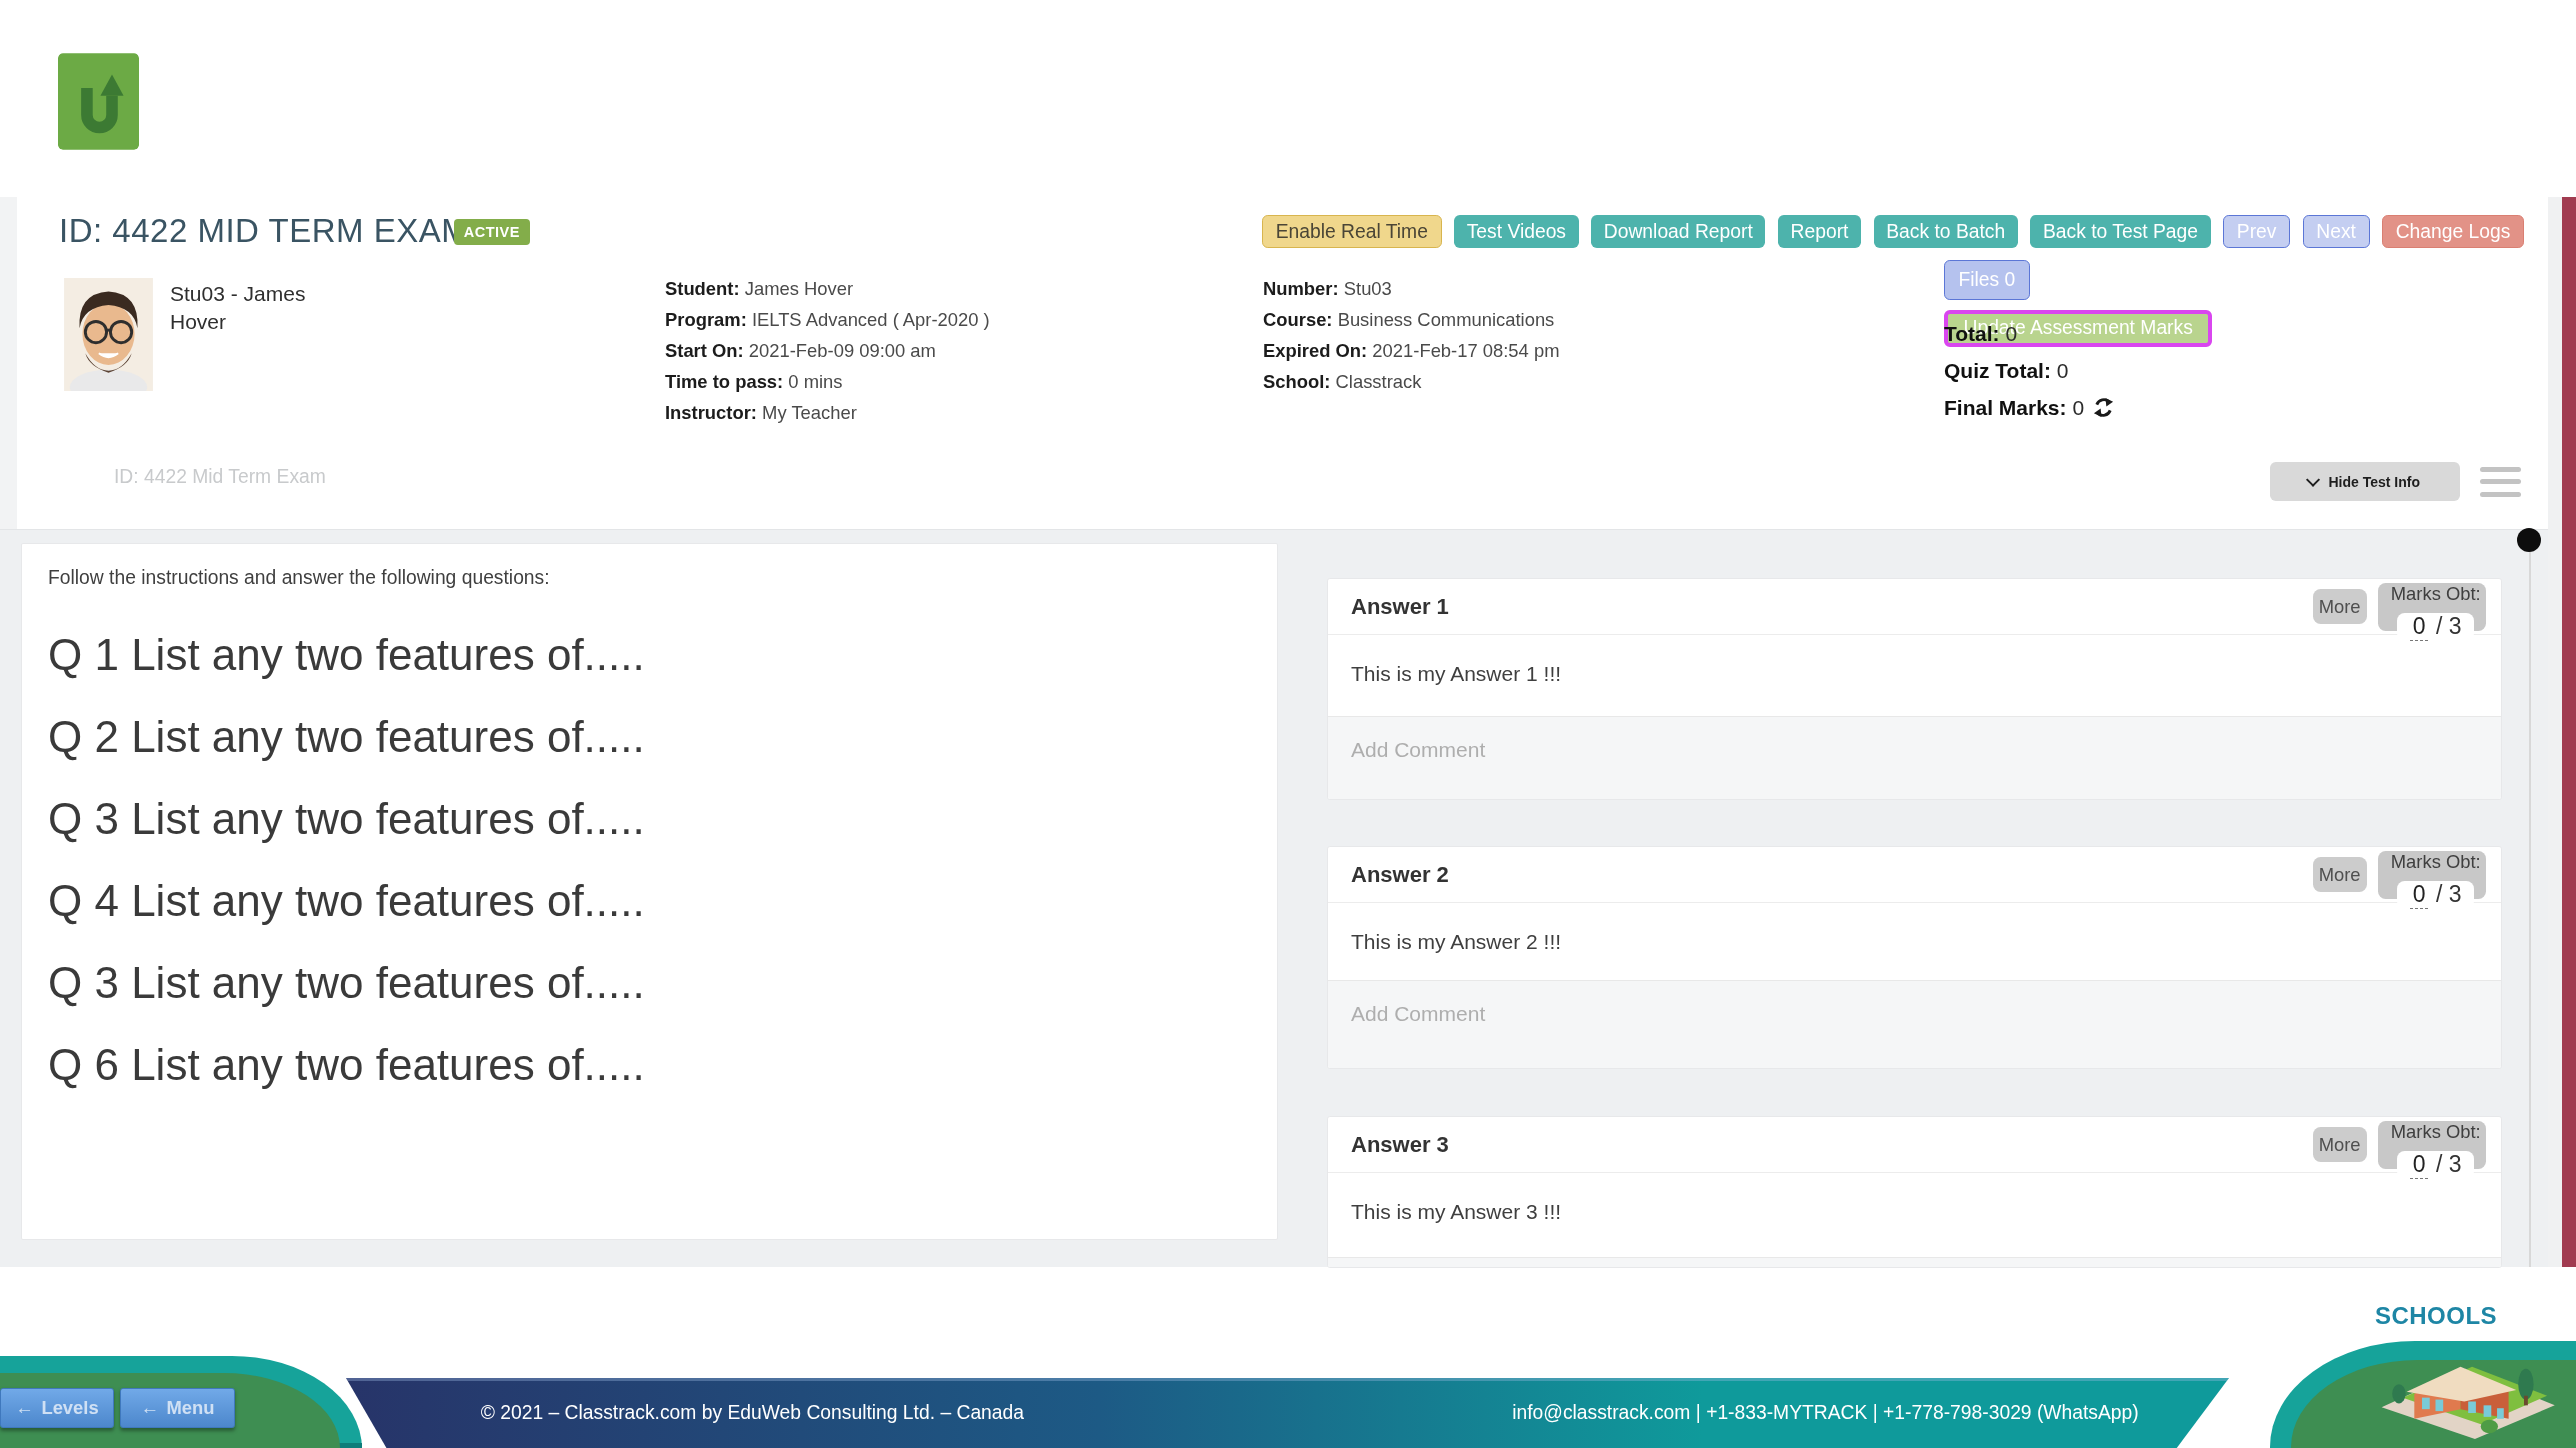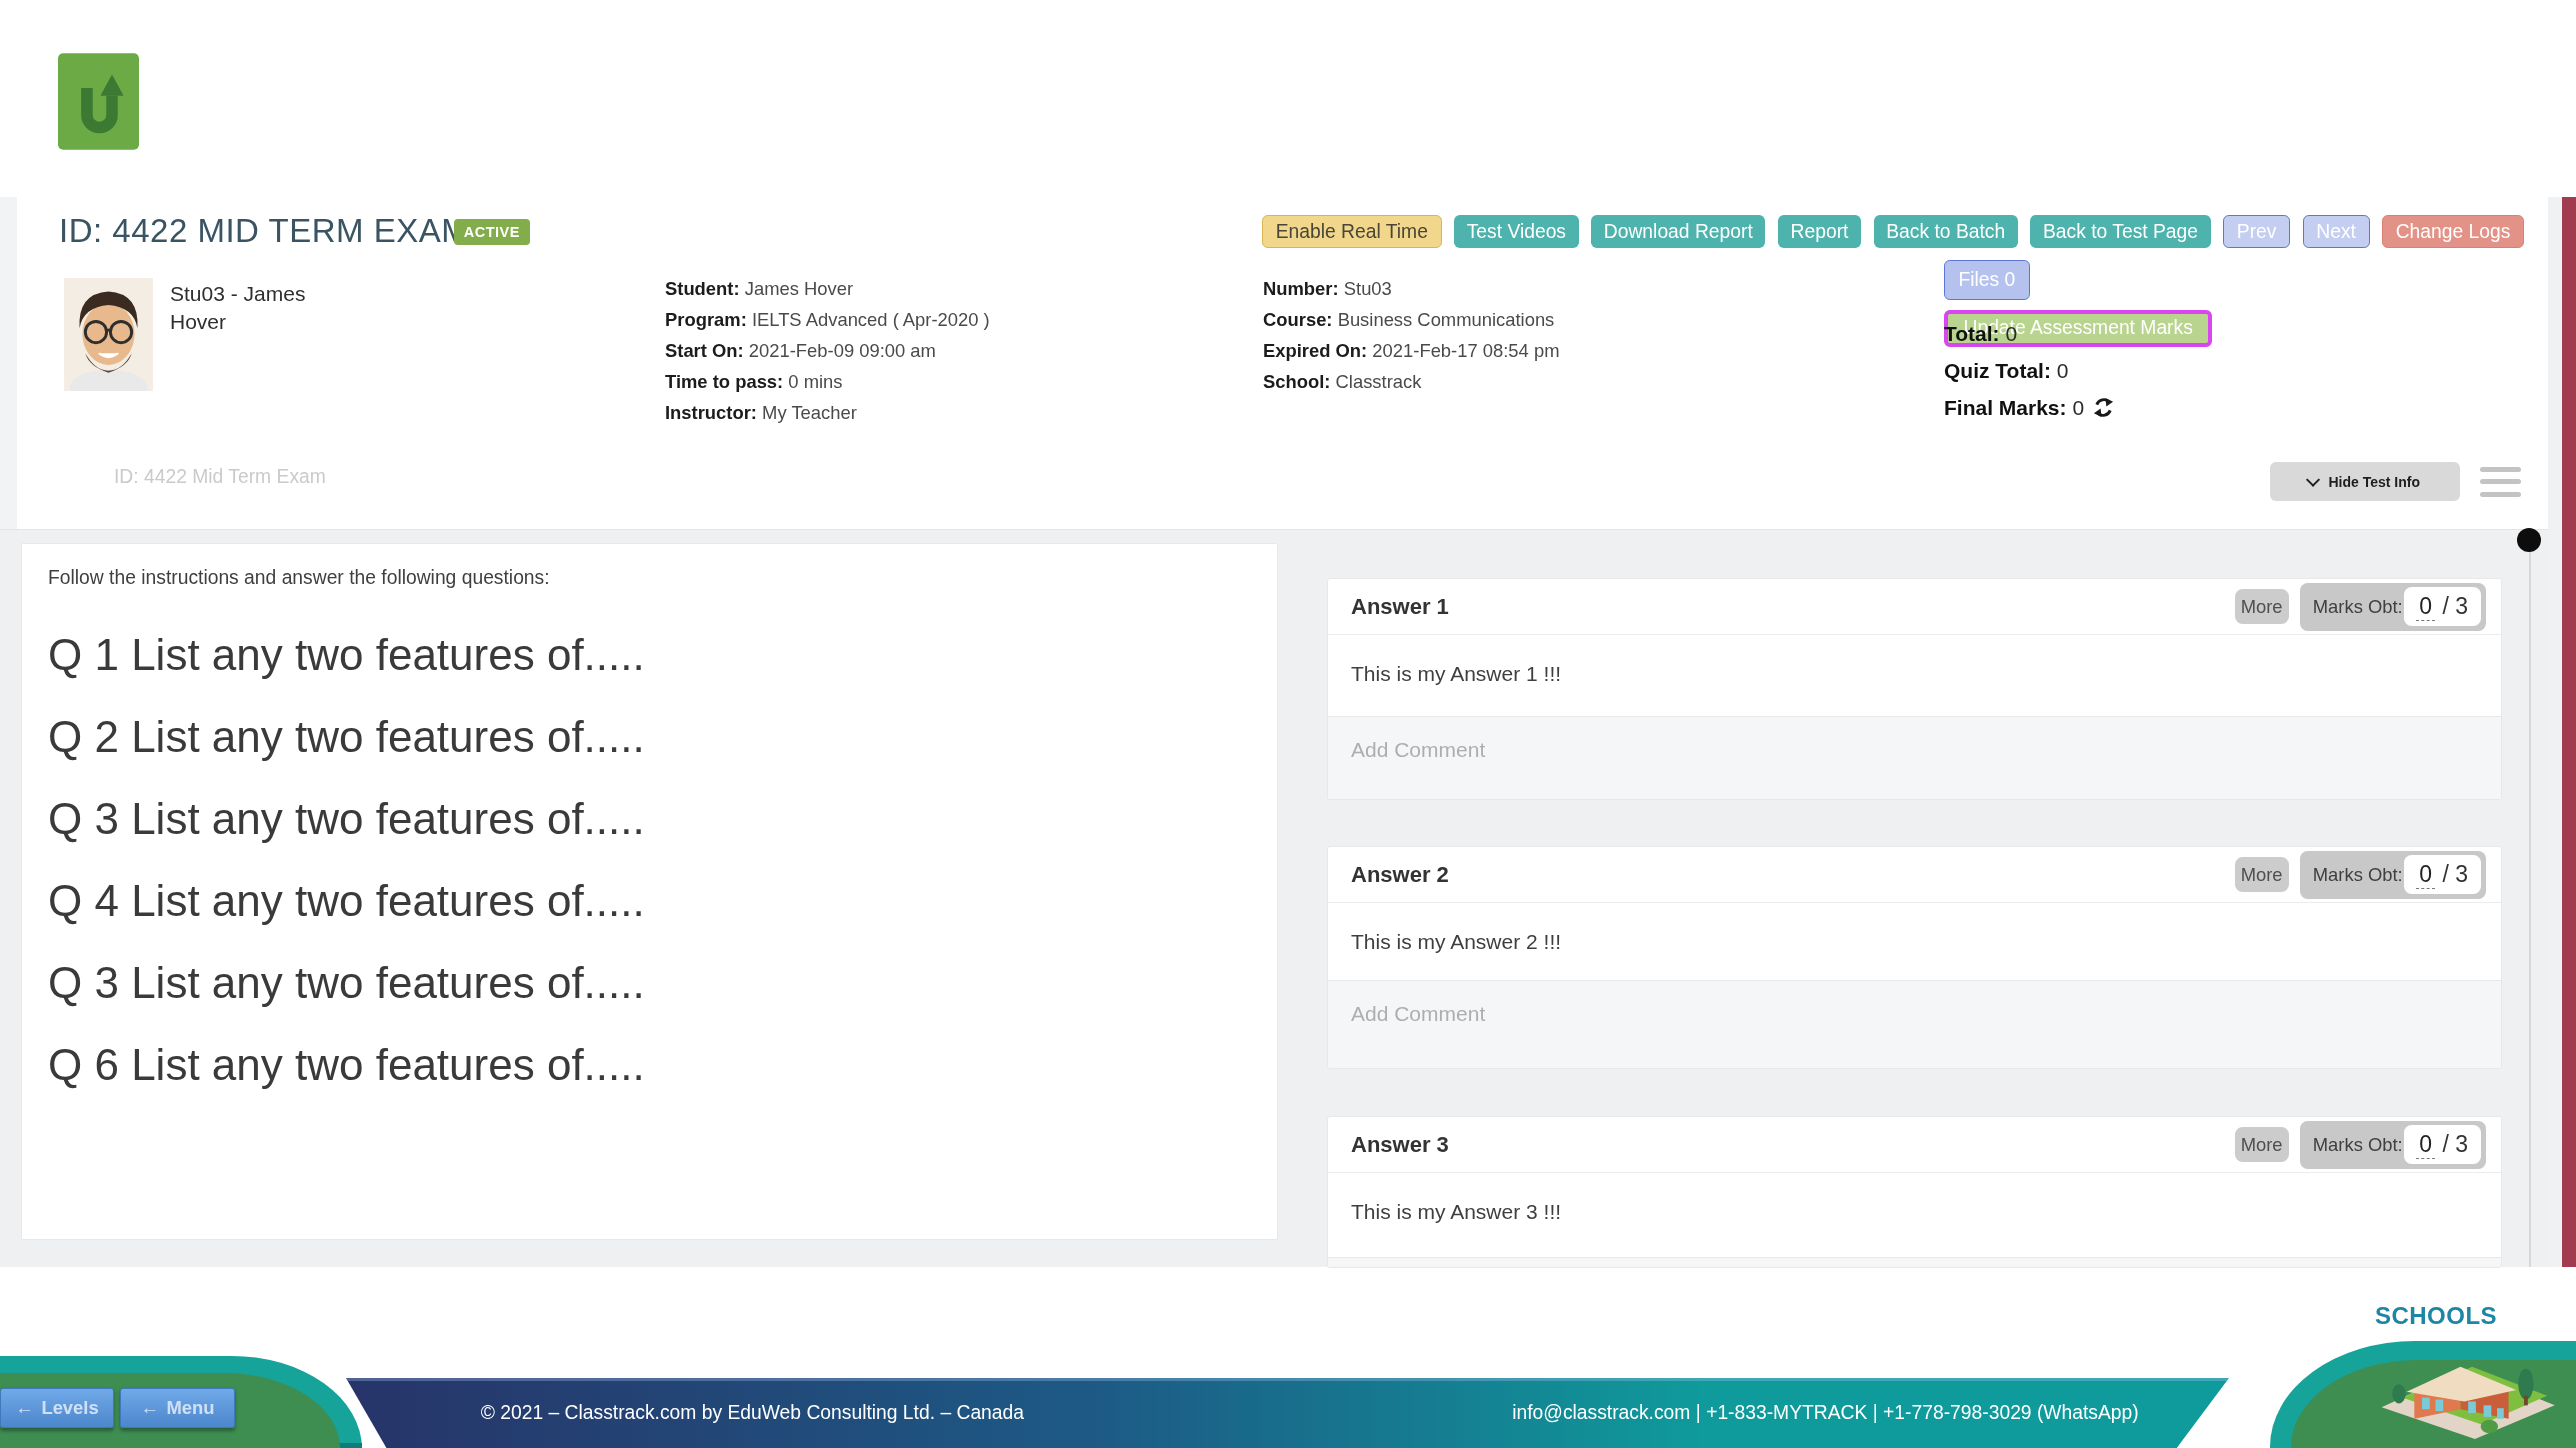--- a/index.html
+++ b/index.html
@@ -66,21 +66,21 @@
   .ans-card { background:#fff; border:1px solid #e7e8ea; border-radius:2.9px; overflow:hidden; }
   .ans-1 { left:1327px; top:578px; width:1175px; height:222px; }
   .ans-2 { left:1327px; top:846px; width:1175px; height:223px; }
   .ans-3 { left:1327px; top:1116px; width:1175px; height:152px; }
   .ans-head { position:relative; height:56px; border-bottom:1px solid #ececec; display:flex; align-items:center; padding:0 15.5px 0 23px; }
   .ans-title { font-size:22px; font-weight:bold; color:#333; }
   .ans-controls { margin-left:auto; display:flex; align-items:center; gap:11.6px; }
   .more-btn { height:35px; background:#cccccc; border:none; border-radius:7.7px; font-family:inherit;
               font-size:18.4px; color:#4f4f4f; padding:0 6px; cursor:pointer; }
   .marks-pill { height:48px; background:#c8c8c8; border-radius:7.7px; display:flex; align-items:center;
-                padding:0 4.8px 0 12.6px; gap:1px; }
+                padding:0 4.8px 0 12.6px; gap:8px;flex-direction:column; }
   .marks-lbl { font-size:18.4px; color:#3f3f3f; }
   .marks-box { height:39px; min-width:77px; background:#fff; border-radius:7.7px; display:flex; align-items:center;
                justify-content:center; gap:7.7px; padding:0 7.7px; }
   .marks-val { font-size:23px; color:#222; border-bottom:1.9px dashed #777; padding:0 2.9px; cursor:text; }
   .marks-total { font-size:23px; color:#333; }
   .ans-body { padding:27px 23px 0 23px; font-size:21px; color:#3f3f3f; }
   .ans-comment { position:absolute; left:0; right:0; bottom:0; background:#f5f6f7; border-top:1px solid #e8e8e8;
                  padding:21px 23px; font-size:21px; color:#aeaeae; cursor:text; }
   .cmt-1 { height:83px; } .cmt-2 { height:88px; } .cmt-3 { height:9.7px; padding:0 23px; overflow:hidden; }
 

